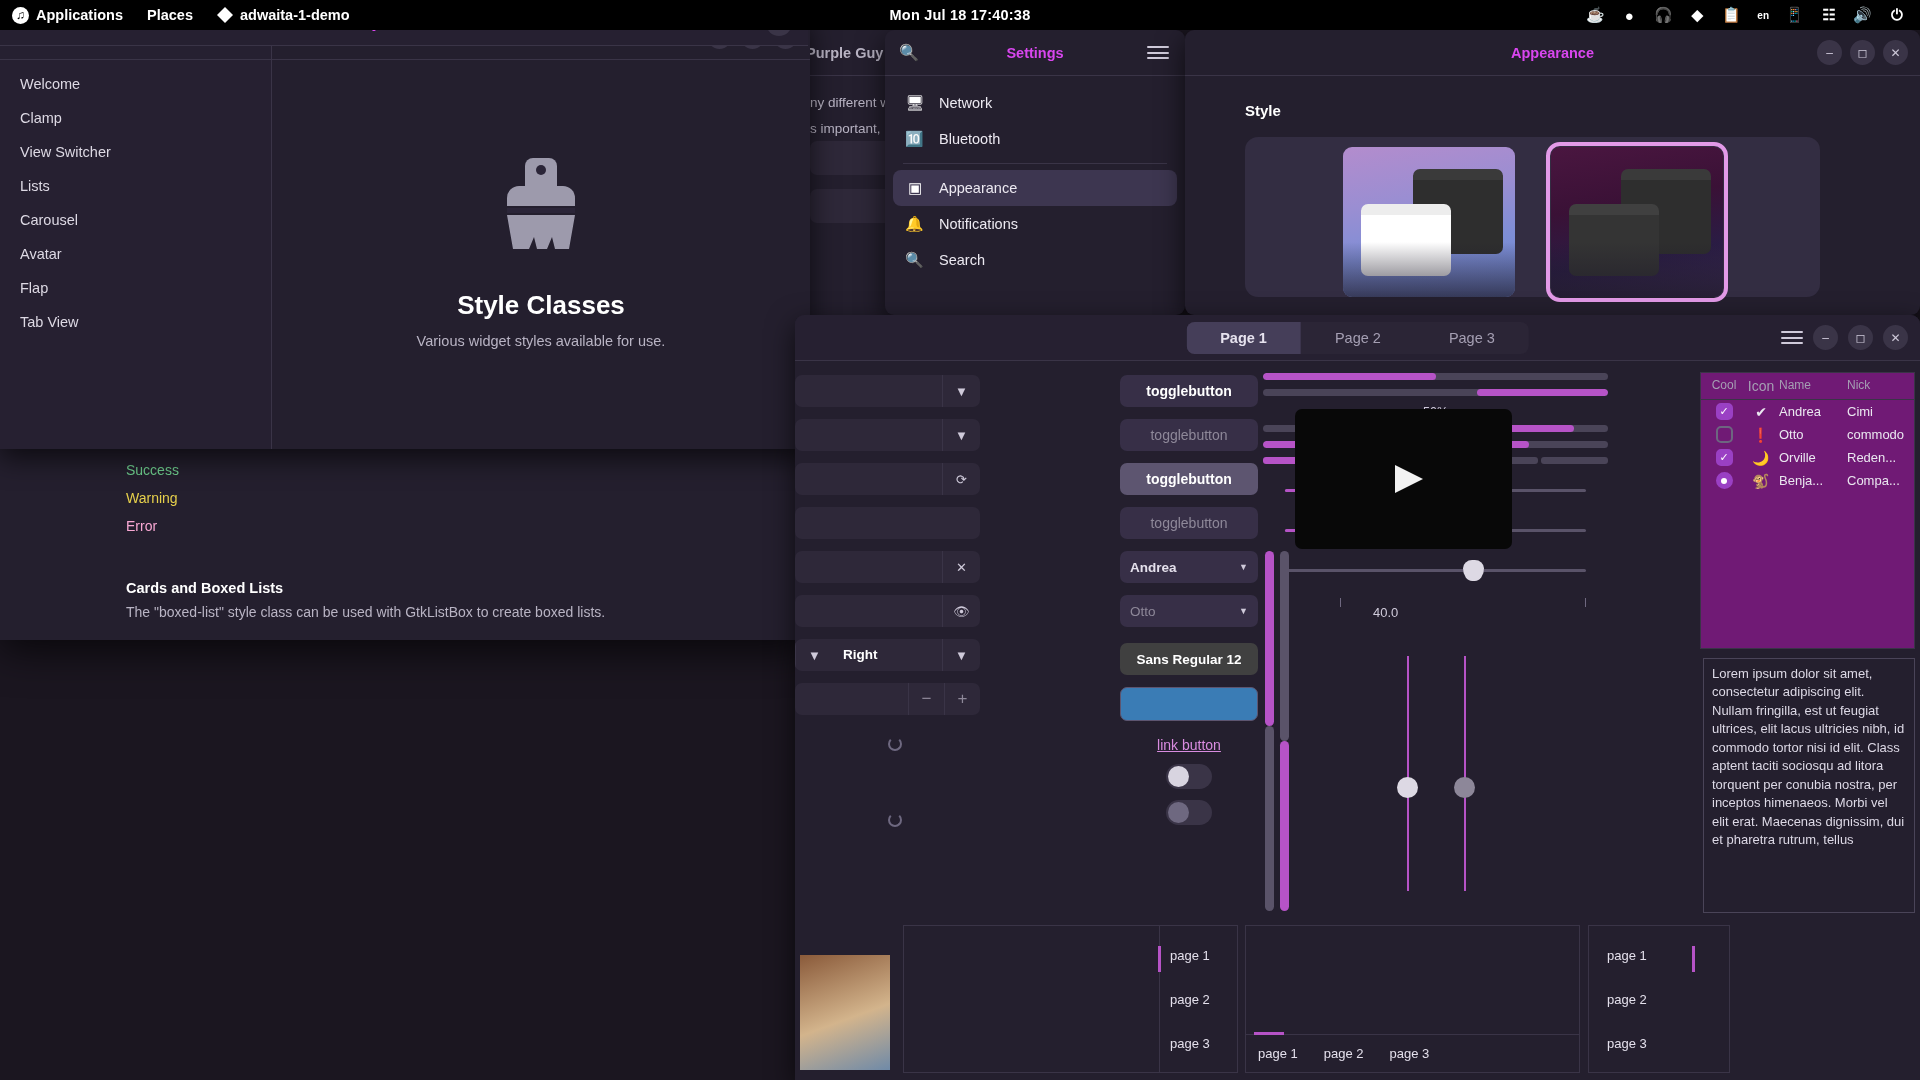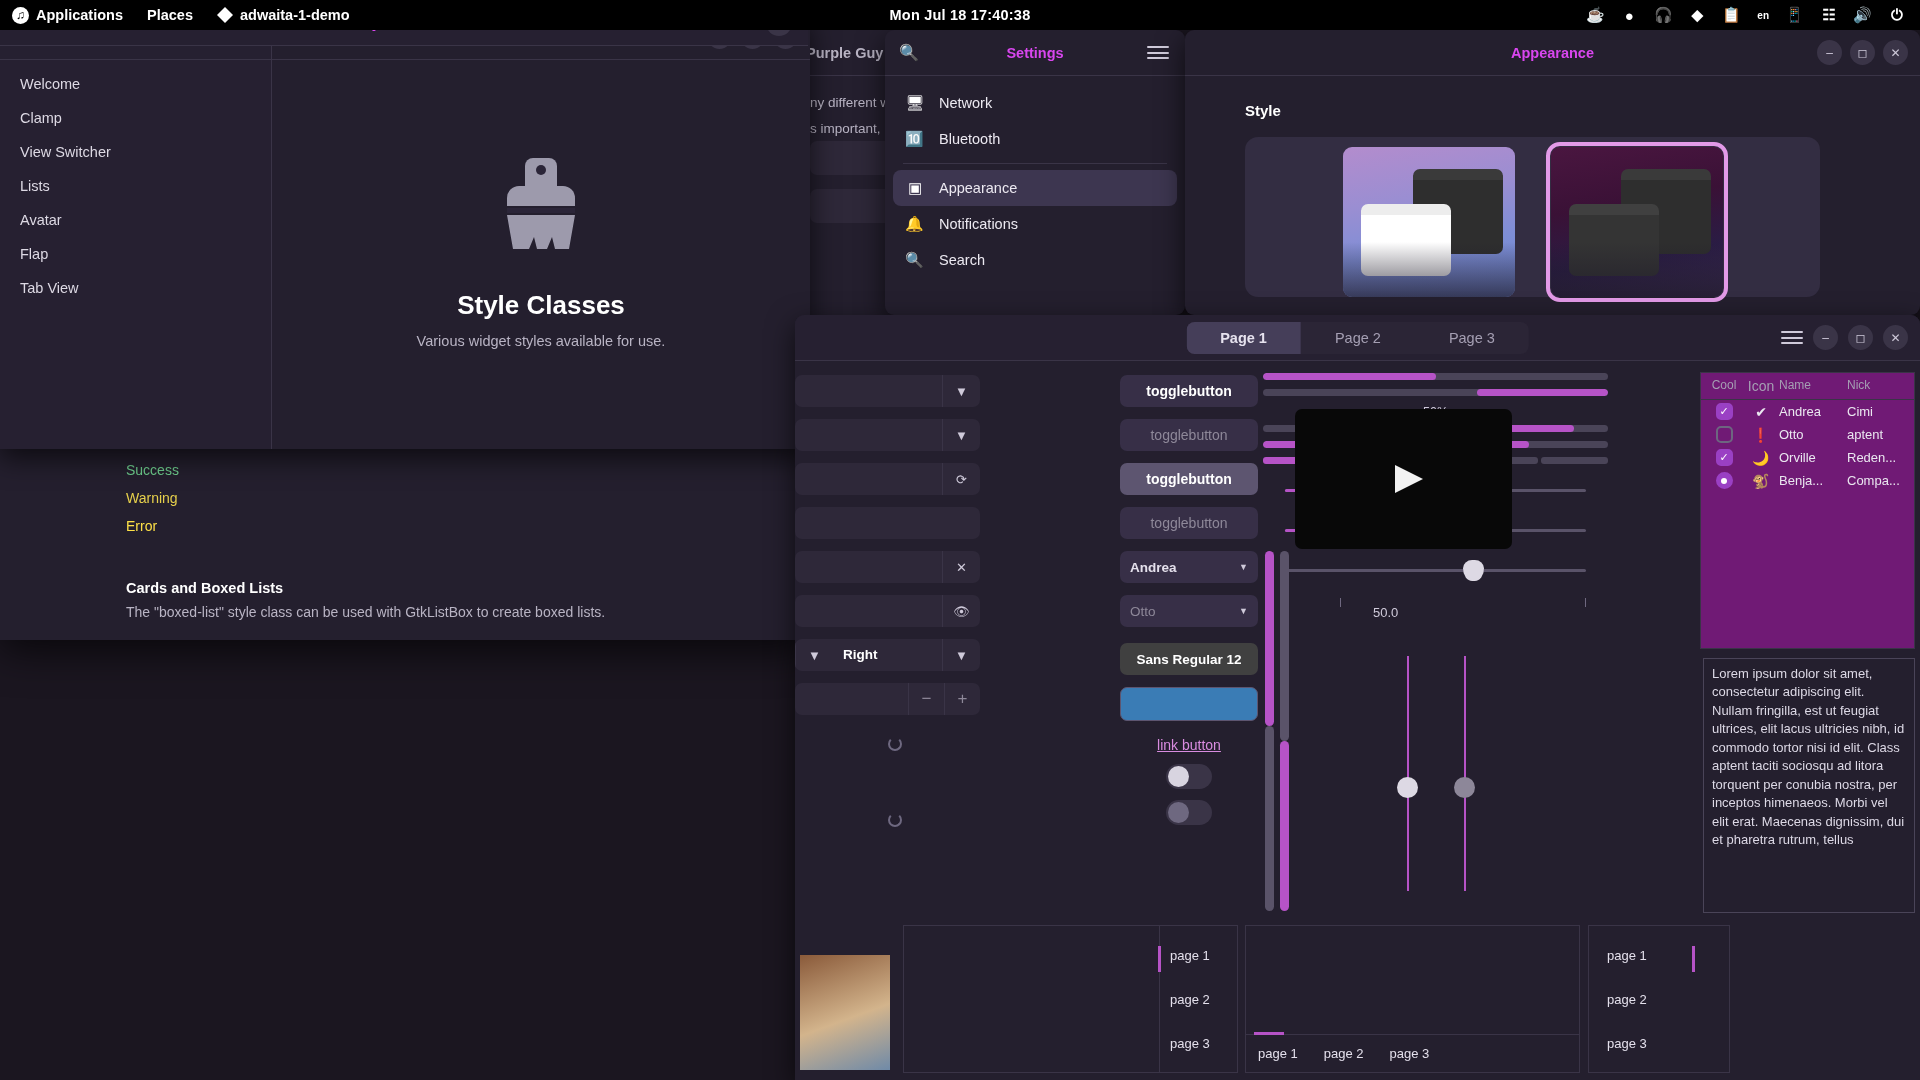--- a/index.html
+++ b/index.html
@@ -203,21 +203,21 @@
   .lg-lt { font-size: 29px; color: #f2f0f6; font-weight: 300; margin-bottom: 14px; }
   .lg-t1 { font-size: 22px; font-weight: bold; color: #fff; margin-bottom: 13px; }
   .lg-t2 { font-size: 17.5px; font-weight: bold; color: #fff; margin-bottom: 13px; }
   .lg-t3 { font-size: 16px; font-weight: bold; color: #fff; margin-bottom: 13px; }
   .lg-t4 { font-size: 14.5px; font-weight: bold; color: #fff; margin-bottom: 12px; }
   .lg-mono { font-family: "Liberation Mono", monospace; font-size: 13.5px;
              color: #e3dfea; margin-bottom: 12px; }
   .lg-num { font-size: 14px; color: #e3dfea; margin-bottom: 12px; }
   .lg-c { font-size: 14px; margin-bottom: 12px; }
   .c-accent { color: #cf8ae0; } .c-succ { color: #6fcf8e; }
-  .c-warn { color: #e6d04b; } .c-err { color: #fde047; }
+  .c-warn { color: #e6d04b; } .c-err { color: #f9a8d4; }
   .lbl-right { padding-left: 36px; width: 330px; }
   .rh { font-size: 14px; font-weight: bold; color: #fff; margin-bottom: 11px; }
   .rp { font-size: 13.8px; color: #d8d4e2; line-height: 1.45; margin-bottom: 14px; }
   .rp a { color: #cf8ae0; }
   .rch { font-size: 11.5px; font-weight: bold; color: #fff; margin-bottom: 8px; }
   .rcp { font-size: 11.5px; color: #cfcada; line-height: 1.45; }
   .sc-cards { padding-left: 126px; margin-top: 34px; }
   .cards-h { font-size: 14.5px; font-weight: bold; color: #fff; margin-bottom: 8px; }
   .cards-p { font-size: 14px; color: #b9b4c4; }
 
@@ -332,20 +332,21 @@
             <i></i>
             <i></i>
             <i></i>
           </div>
       </div>
       <div class="side-list">
         <div class="side-item">Welcome</div>
         <div class="side-item">Clamp</div>
         <div class="side-item">View Switcher</div>
         <div class="side-item">Lists</div>
+        <div class="side-item">Carousel</div>
         <div class="side-item">Avatar</div>
         <div class="side-item">Flap</div>
         <div class="side-item">Tab View</div>
       </div>
     </div>
     <div id="demo-content">
       <div class="hdr">
         <div class="ctl">
           <div class="cbtn">–</div>
           <div class="cbtn">◻</div>
@@ -554,21 +555,21 @@
             <i style="margin-left:-190px"></i>
             <i></i>
           </div>
       </div>
 
       <div class="vcol">
         <div class="vbar" style="left:2px;top:0;height:175px;background:#b653c7"></div>
         <div class="vbar" style="left:2px;top:175px;height:185px;background:#5a5369"></div>
         <div class="vbar" style="left:17px;top:0;height:190px;background:#5a5369"></div>
         <div class="vbar" style="left:17px;top:190px;height:170px;background:#b653c7"></div>
-        <div style="position:absolute;left:110px;top:54px;font-size:13px;color:#cfcada">50.0</div>
+        <div style="position:absolute;left:110px;top:54px;font-size:13px;color:#cfcada">40.0</div>
         <div class="vline" style="left:144px;top:105px;height:235px;background:#b653c7"></div>
         <div class="vknob" style="left:134px;top:226px;background:#ddd9e4"></div>
         <div class="vline" style="left:201px;top:105px;height:235px;background:#b653c7"></div>
         <div class="vknob" style="left:191px;top:226px;background:#8d8799"></div>
       </div>
 
       <div class="player">
         <svg width="217" height="140" viewBox="0 0 217 140">
           <rect width="217" height="140" rx="7" fill="#080808"></rect>
           <polygon points="100,56 128,70 100,84" fill="#f2f2f2"></polygon>
@@ -595,21 +596,21 @@
       <span class="c-icon">✔︎</span>
       <span class="c-name">Andrea</span>
       <span class="c-nick">Cimi</span>
     </div>
     <div class="tr-row">
       <span class="c-cool">
           <span class="cbx"></span>
         </span>
       <span class="c-icon">❗</span>
       <span class="c-name">Otto</span>
-      <span class="c-nick">aptent</span>
+      <span class="c-nick">commodo</span>
     </div>
     <div class="tr-row">
       <span class="c-cool">
           <span class="cbx on">✓</span>
         </span>
       <span class="c-icon">🌙</span>
       <span class="c-name">Orville</span>
       <span class="c-nick">Reden...</span>
     </div>
     <div class="tr-row">

